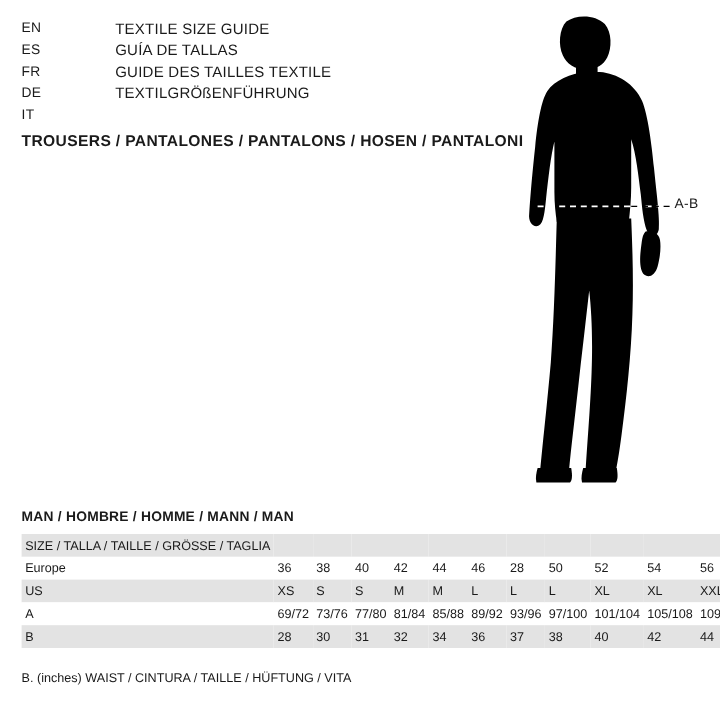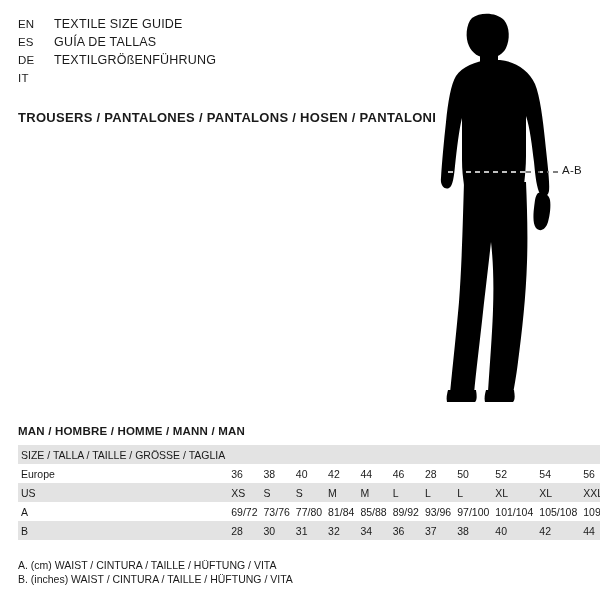--- a/index.html
+++ b/index.html
@@ -26,20 +26,21 @@
     position: absolute;
     left: 18px;
     top: 15px;
     width: 380px;
   }
   .lang-row {
     display: flex;
     align-items: flex-start;
     height: 18px;
     line-height: 18px;
+    gap: 42px;
   }
   .lang-code {
     width: 36px;
     font-size: 11.5px;
     letter-spacing: 0.2px;
   }
   .lang-title {
     font-size: 12.5px;
     letter-spacing: 0.2px;
   }
@@ -129,20 +130,24 @@
 <div class="page">
 
   <div class="lang-block">
     <div class="lang-row">
       <span class="lang-code">EN</span>
       <span class="lang-title">TEXTILE SIZE GUIDE</span>
     </div>
     <div class="lang-row">
       <span class="lang-code">ES</span>
       <span class="lang-title">GUÍA DE TALLAS</span>
+    </div>
+    <div class="lang-row">
+      <span class="lang-code">FR</span>
+      <span class="lang-title">GUIDE DES TAILLES TEXTILE</span>
     </div>
     <div class="lang-row">
       <span class="lang-code">DE</span>
       <span class="lang-title">TEXTILGRÖßENFÜHRUNG</span>
     </div>
     <div class="lang-row">
       <span class="lang-code">IT</span>
     </div>
   </div>
 
@@ -278,17 +283,16 @@
           <td class="val-col">38</td>
           <td class="val-col">40</td>
           <td class="val-col">42</td>
           <td class="val-col">44</td>
         </tr>
       </tbody>
     </table>
   </div>
 
   <div class="footnotes">
-    <div>A. (cm) WAIST / CINTURA / TAILLE / HÜFTUNG / VITA</div>
     <div>B. (inches) WAIST / CINTURA / TAILLE / HÜFTUNG / VITA</div>
   </div>
 
 </div>
 
 </body></html>

